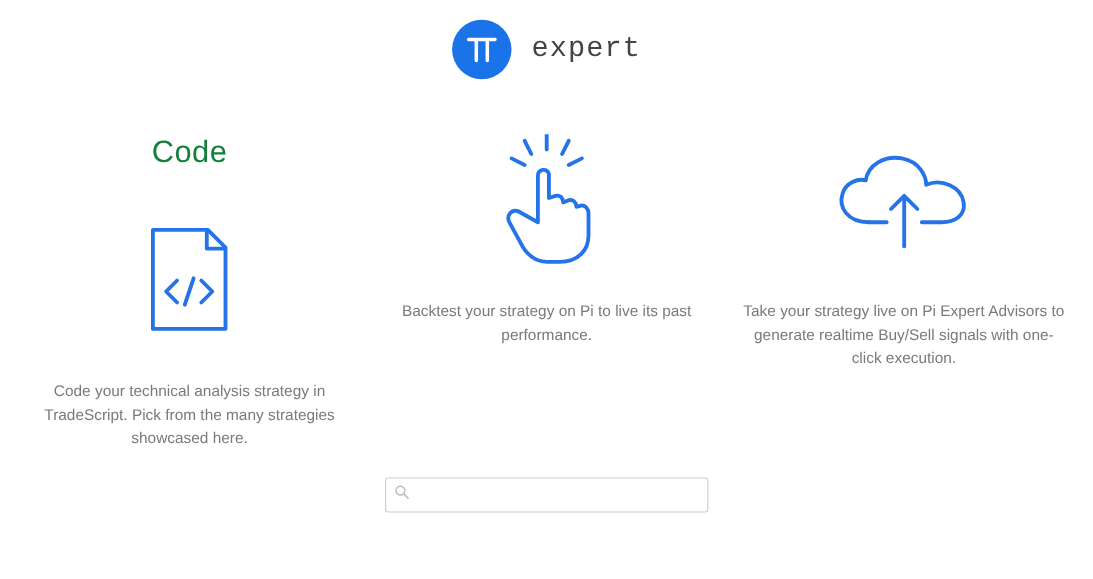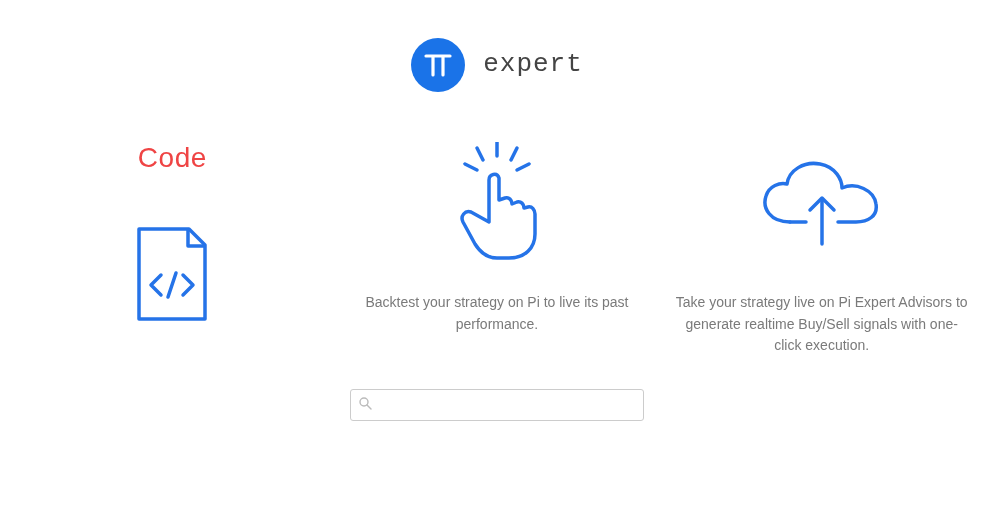--- a/index.html
+++ b/index.html
@@ -8,21 +8,21 @@
     height: 526px;
     background: #ffffff;
     font-family: "Helvetica Neue", Helvetica, Arial, sans-serif;
     color: #6d6d6d;
     overflow: hidden;
   }
   .header {
     display: flex;
     align-items: center;
     justify-content: center;
-    padding-top: 38px;
+    padding-top: 18px;
     gap: 18px;
   }
   .pi-logo {
     width: 54px;
     height: 54px;
     background: #1a73e8;
     border-radius: 50%;
     display: flex;
     align-items: center;
     justify-content: center;
@@ -42,21 +42,21 @@
     gap: 0;
   }
   .feature {
     width: 33.33%;
     text-align: center;
     padding: 0 12px;
   }
   .feature-title {
     font-size: 28px;
     font-weight: 300;
-    color: #ef4444;
+    color: #15803d;
     margin-bottom: 41px;
     letter-spacing: 0.5px;
   }
   .feature-icon {
     height: 120px;
     display: flex;
     align-items: center;
     justify-content: center;
     margin-bottom: 30px;
   }
@@ -116,20 +116,21 @@
     <div class="feature-title">Code</div>
     <div class="feature-icon">
       <svg width="82" height="100" viewBox="0 0 82 100">
         <path d="M 8 4 L 58 4 L 74 20 L 74 94 L 8 94 Z" fill="none" stroke="#2573e8" stroke-width="3.5" stroke-linejoin="round"></path>
         <path d="M 57 5 L 57 21 L 73 21" fill="none" stroke="#2573e8" stroke-width="3.5" stroke-linejoin="round"></path>
         <path d="M 30 50 L 20 60 L 30 70" fill="none" stroke="#2573e8" stroke-width="3.5" stroke-linejoin="round" stroke-linecap="round"></path>
         <path d="M 52 50 L 62 60 L 52 70" fill="none" stroke="#2573e8" stroke-width="3.5" stroke-linejoin="round" stroke-linecap="round"></path>
         <path d="M 45 48 L 37 72" fill="none" stroke="#2573e8" stroke-width="3.5" stroke-linecap="round"></path>
       </svg>
     </div>
+    <div class="feature-desc">Code your technical analysis strategy in TradeScript. Pick from the many strategies showcased here.</div>
   </div>
 
   <div class="feature">
     <div class="feature-icon">
       <svg width="100" height="120" viewBox="0 0 100 120">
         <line x1="50" y1="0" x2="50" y2="14" stroke="#2573e8" stroke-width="3.5" stroke-linecap="round"></line>
         <line x1="30" y1="6" x2="36" y2="18" stroke="#2573e8" stroke-width="3.5" stroke-linecap="round"></line>
         <line x1="70" y1="6" x2="64" y2="18" stroke="#2573e8" stroke-width="3.5" stroke-linecap="round"></line>
         <line x1="18" y1="22" x2="30" y2="28" stroke="#2573e8" stroke-width="3.5" stroke-linecap="round"></line>
         <line x1="82" y1="22" x2="70" y2="28" stroke="#2573e8" stroke-width="3.5" stroke-linecap="round"></line>

